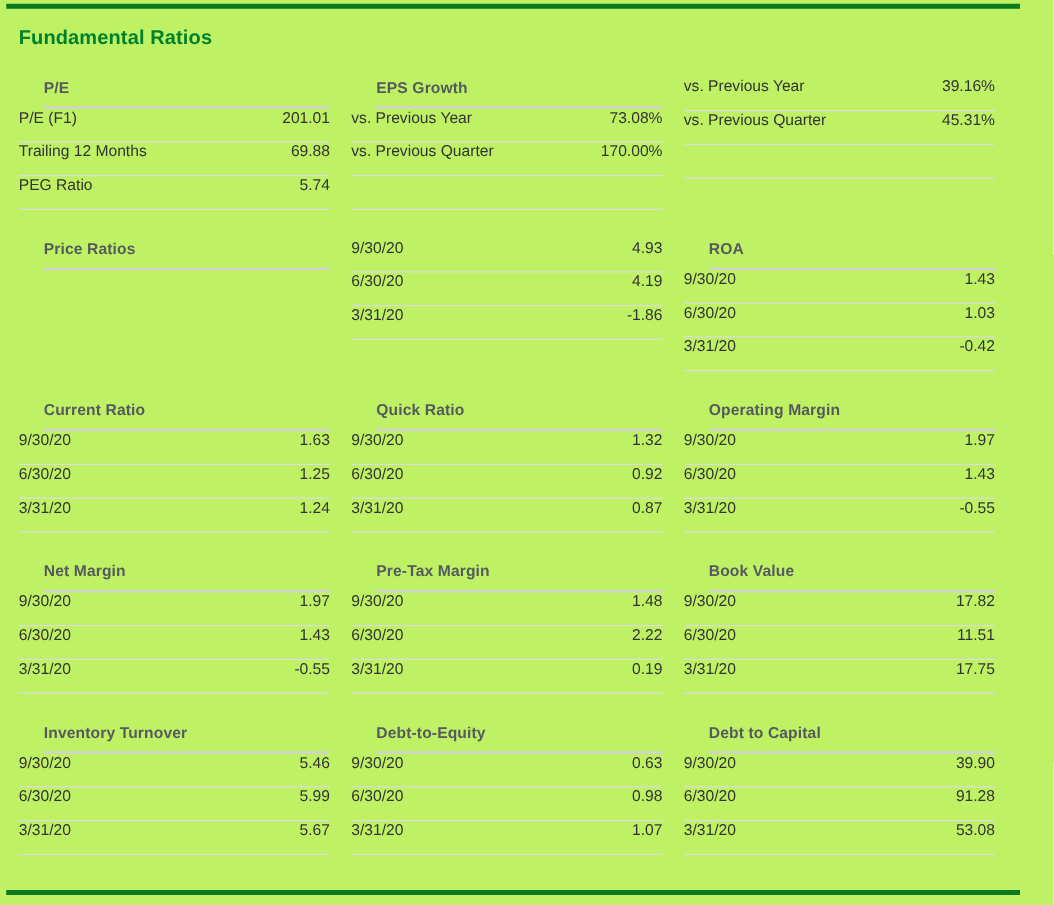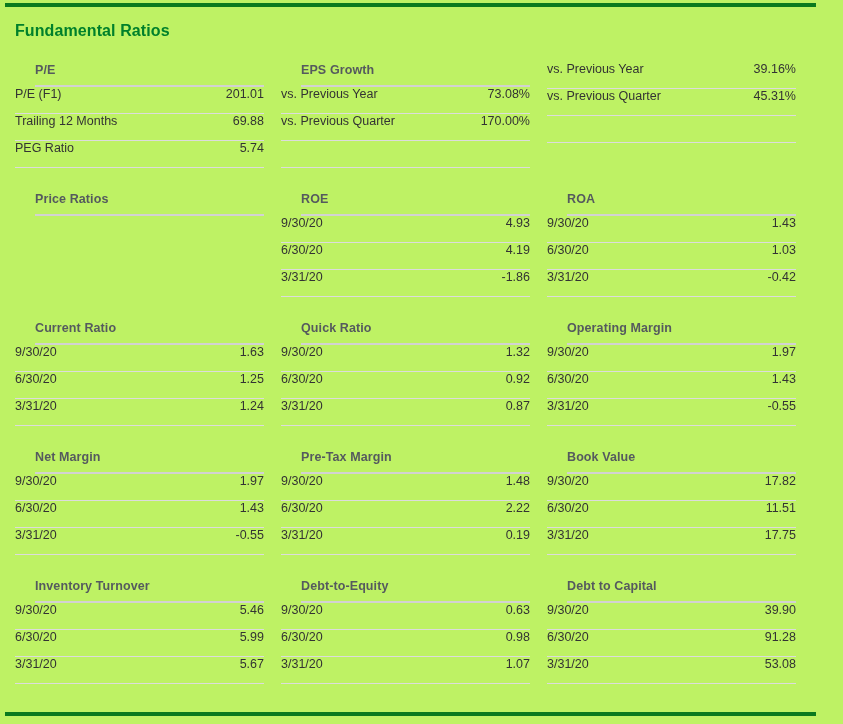--- a/index.html
+++ b/index.html
@@ -154,21 +154,20 @@
             <span class="row-label"></span>
             <span class="row-value"></span>
           </div>
         </div>
       </div>
       <div class="block">
         <div class="block-head">Price Ratios</div>
       </div>
       <div class="spacer"></div>
       <div class="block">
-        <div class="block-head">ROE</div>
         <div class="block-rows">
           <div class="row">
             <span class="row-label">9/30/20</span>
             <span class="row-value">4.93</span>
           </div>
           <div class="row">
             <span class="row-label">6/30/20</span>
             <span class="row-value">4.19</span>
           </div>
           <div class="row">

